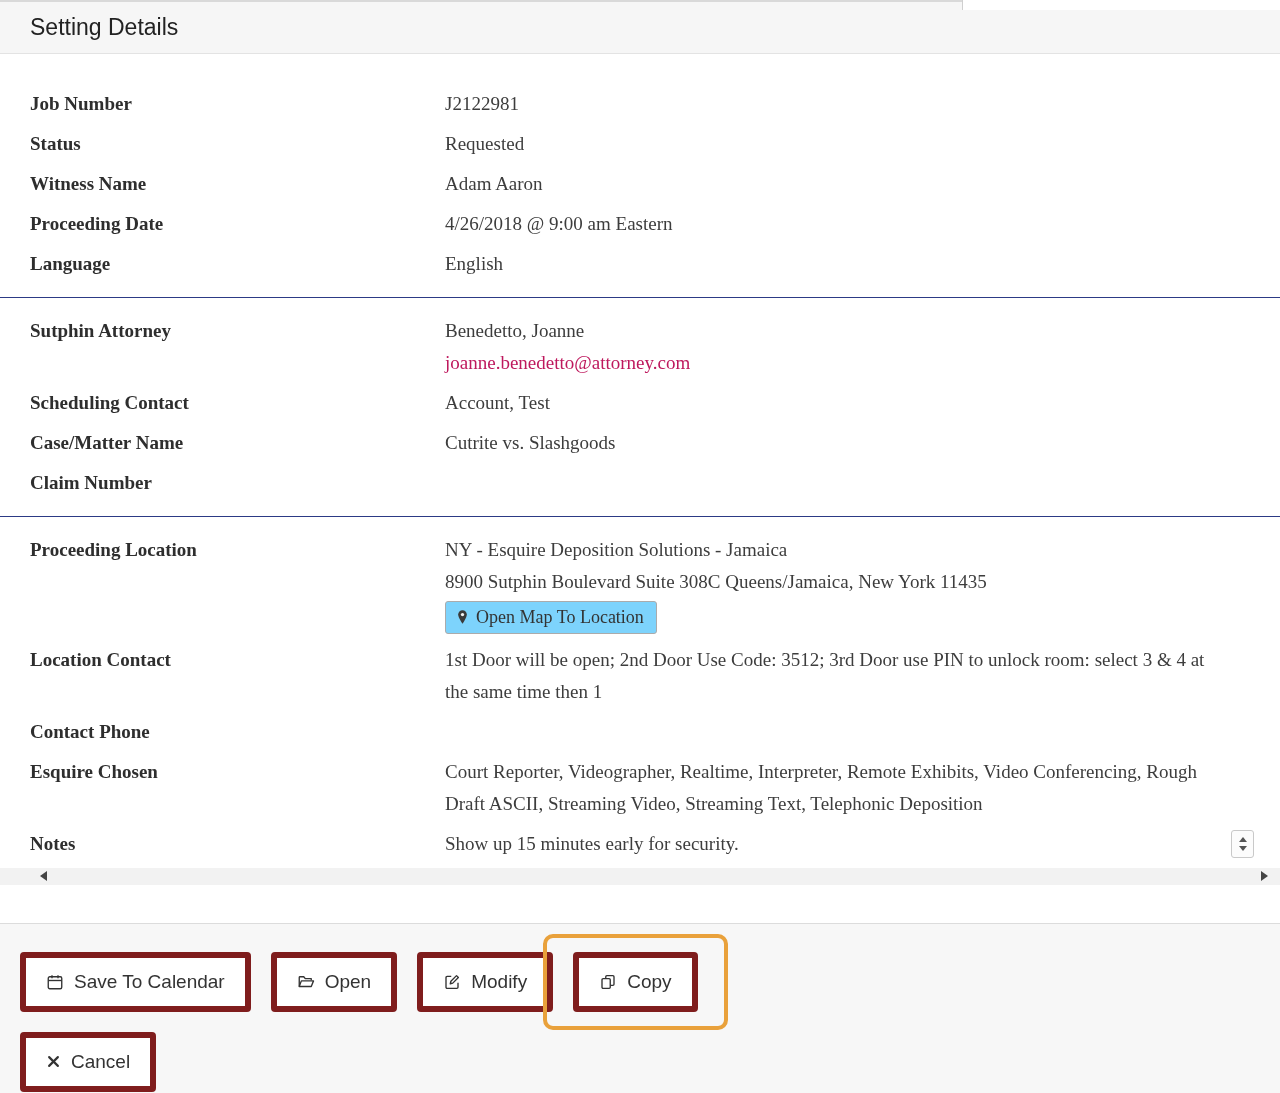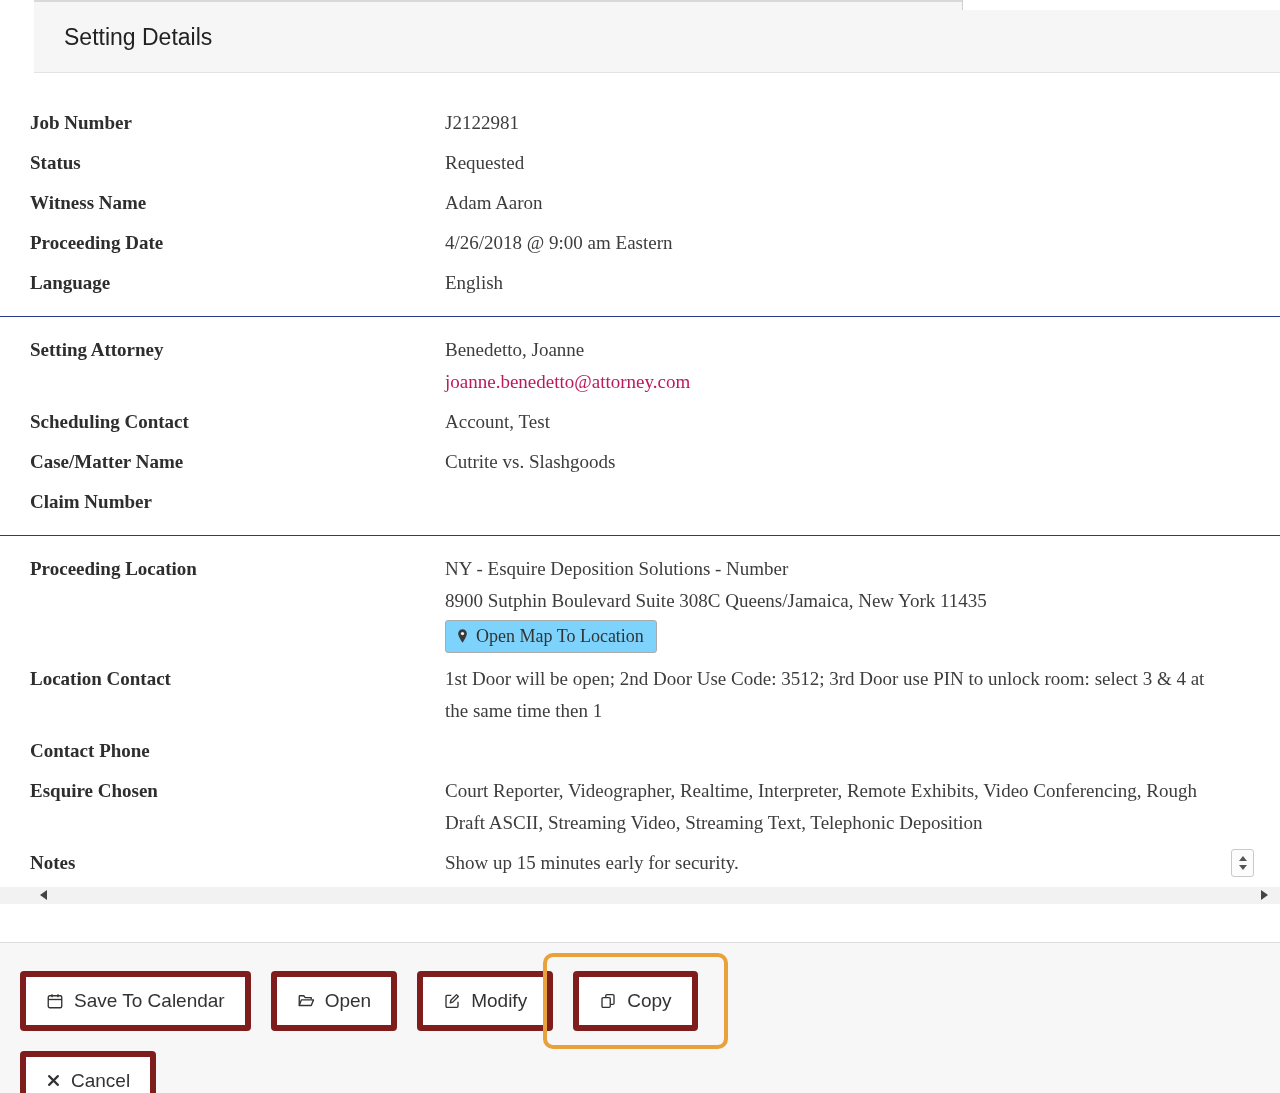--- a/index.html
+++ b/index.html
@@ -5,25 +5,25 @@
   * { margin:0; padding:0; box-sizing:border-box; }
   html,body {
     width:1280px; height:1093px; overflow:hidden;
     background:#fff; color:#3c3c3c;
     font-family:"Liberation Sans", sans-serif;
   }
   body { display:flex; flex-direction:column; }
 
   
   .header {
-    position:relative; flex:none; height:73px;
+    position:relative; flex:none; height:54px;
     background:#f6f6f6;
     border-top:2px solid #d9d9d9;
     border-bottom:1px solid #e3e3e3;
-    display:flex; align-items:center; padding-left:30px;margin-left:34px;
+    display:flex; align-items:center; padding-left:30px;
   }
   .header-title { font-size:23px; color:#222; font-weight:400; }
   .corner-notch {
     position:absolute; top:-2px; right:0; width:318px; height:10px;
     background:#fff; border-left:1px solid #cfcfcf;
   }
 
   
   .content { flex:none; padding-top:34px; }
   .section { padding:0 60px 0 30px; }
@@ -122,21 +122,21 @@
     <div class="row">
       <div class="label">Language</div>
       <div class="value">English</div>
     </div>
   </div>
 
   <hr class="divider">
 
   <div class="section">
     <div class="row">
-      <div class="label">Setting Attorney</div>
+      <div class="label">Sutphin Attorney</div>
       <div class="value">
         <div>Benedetto, Joanne</div>
         <a class="email-link">joanne.benedetto@attorney.com</a>
       </div>
     </div>
     <div class="row">
       <div class="label">Scheduling Contact</div>
       <div class="value">Account, Test</div>
     </div>
     <div class="row">
@@ -148,21 +148,21 @@
       <div class="value empty"></div>
     </div>
   </div>
 
   <hr class="divider">
 
   <div class="section">
     <div class="row">
       <div class="label">Proceeding Location</div>
       <div class="value">
-        <div>NY - Esquire Deposition Solutions - Number</div>
+        <div>NY - Esquire Deposition Solutions - Jamaica</div>
         <div>8900 Sutphin Boulevard Suite 308C Queens/Jamaica, New York 11435</div>
         <button class="map-btn">
           <svg width="13" height="17" viewBox="0 0 24 30">
             <path d="M12 1.5 C7.5 1.5 4 5.2 4 9.6 c0 6 8 17 8 17 s8-11 8-17 C20 5.2 16.5 1.5 12 1.5 Z" fill="#3a3a3a"></path>
             <circle cx="12" cy="9.6" r="3.1" fill="#f3f3f3"></circle>
           </svg>
           <span>Open Map To Location</span>
         </button>
       </div>
     </div>

